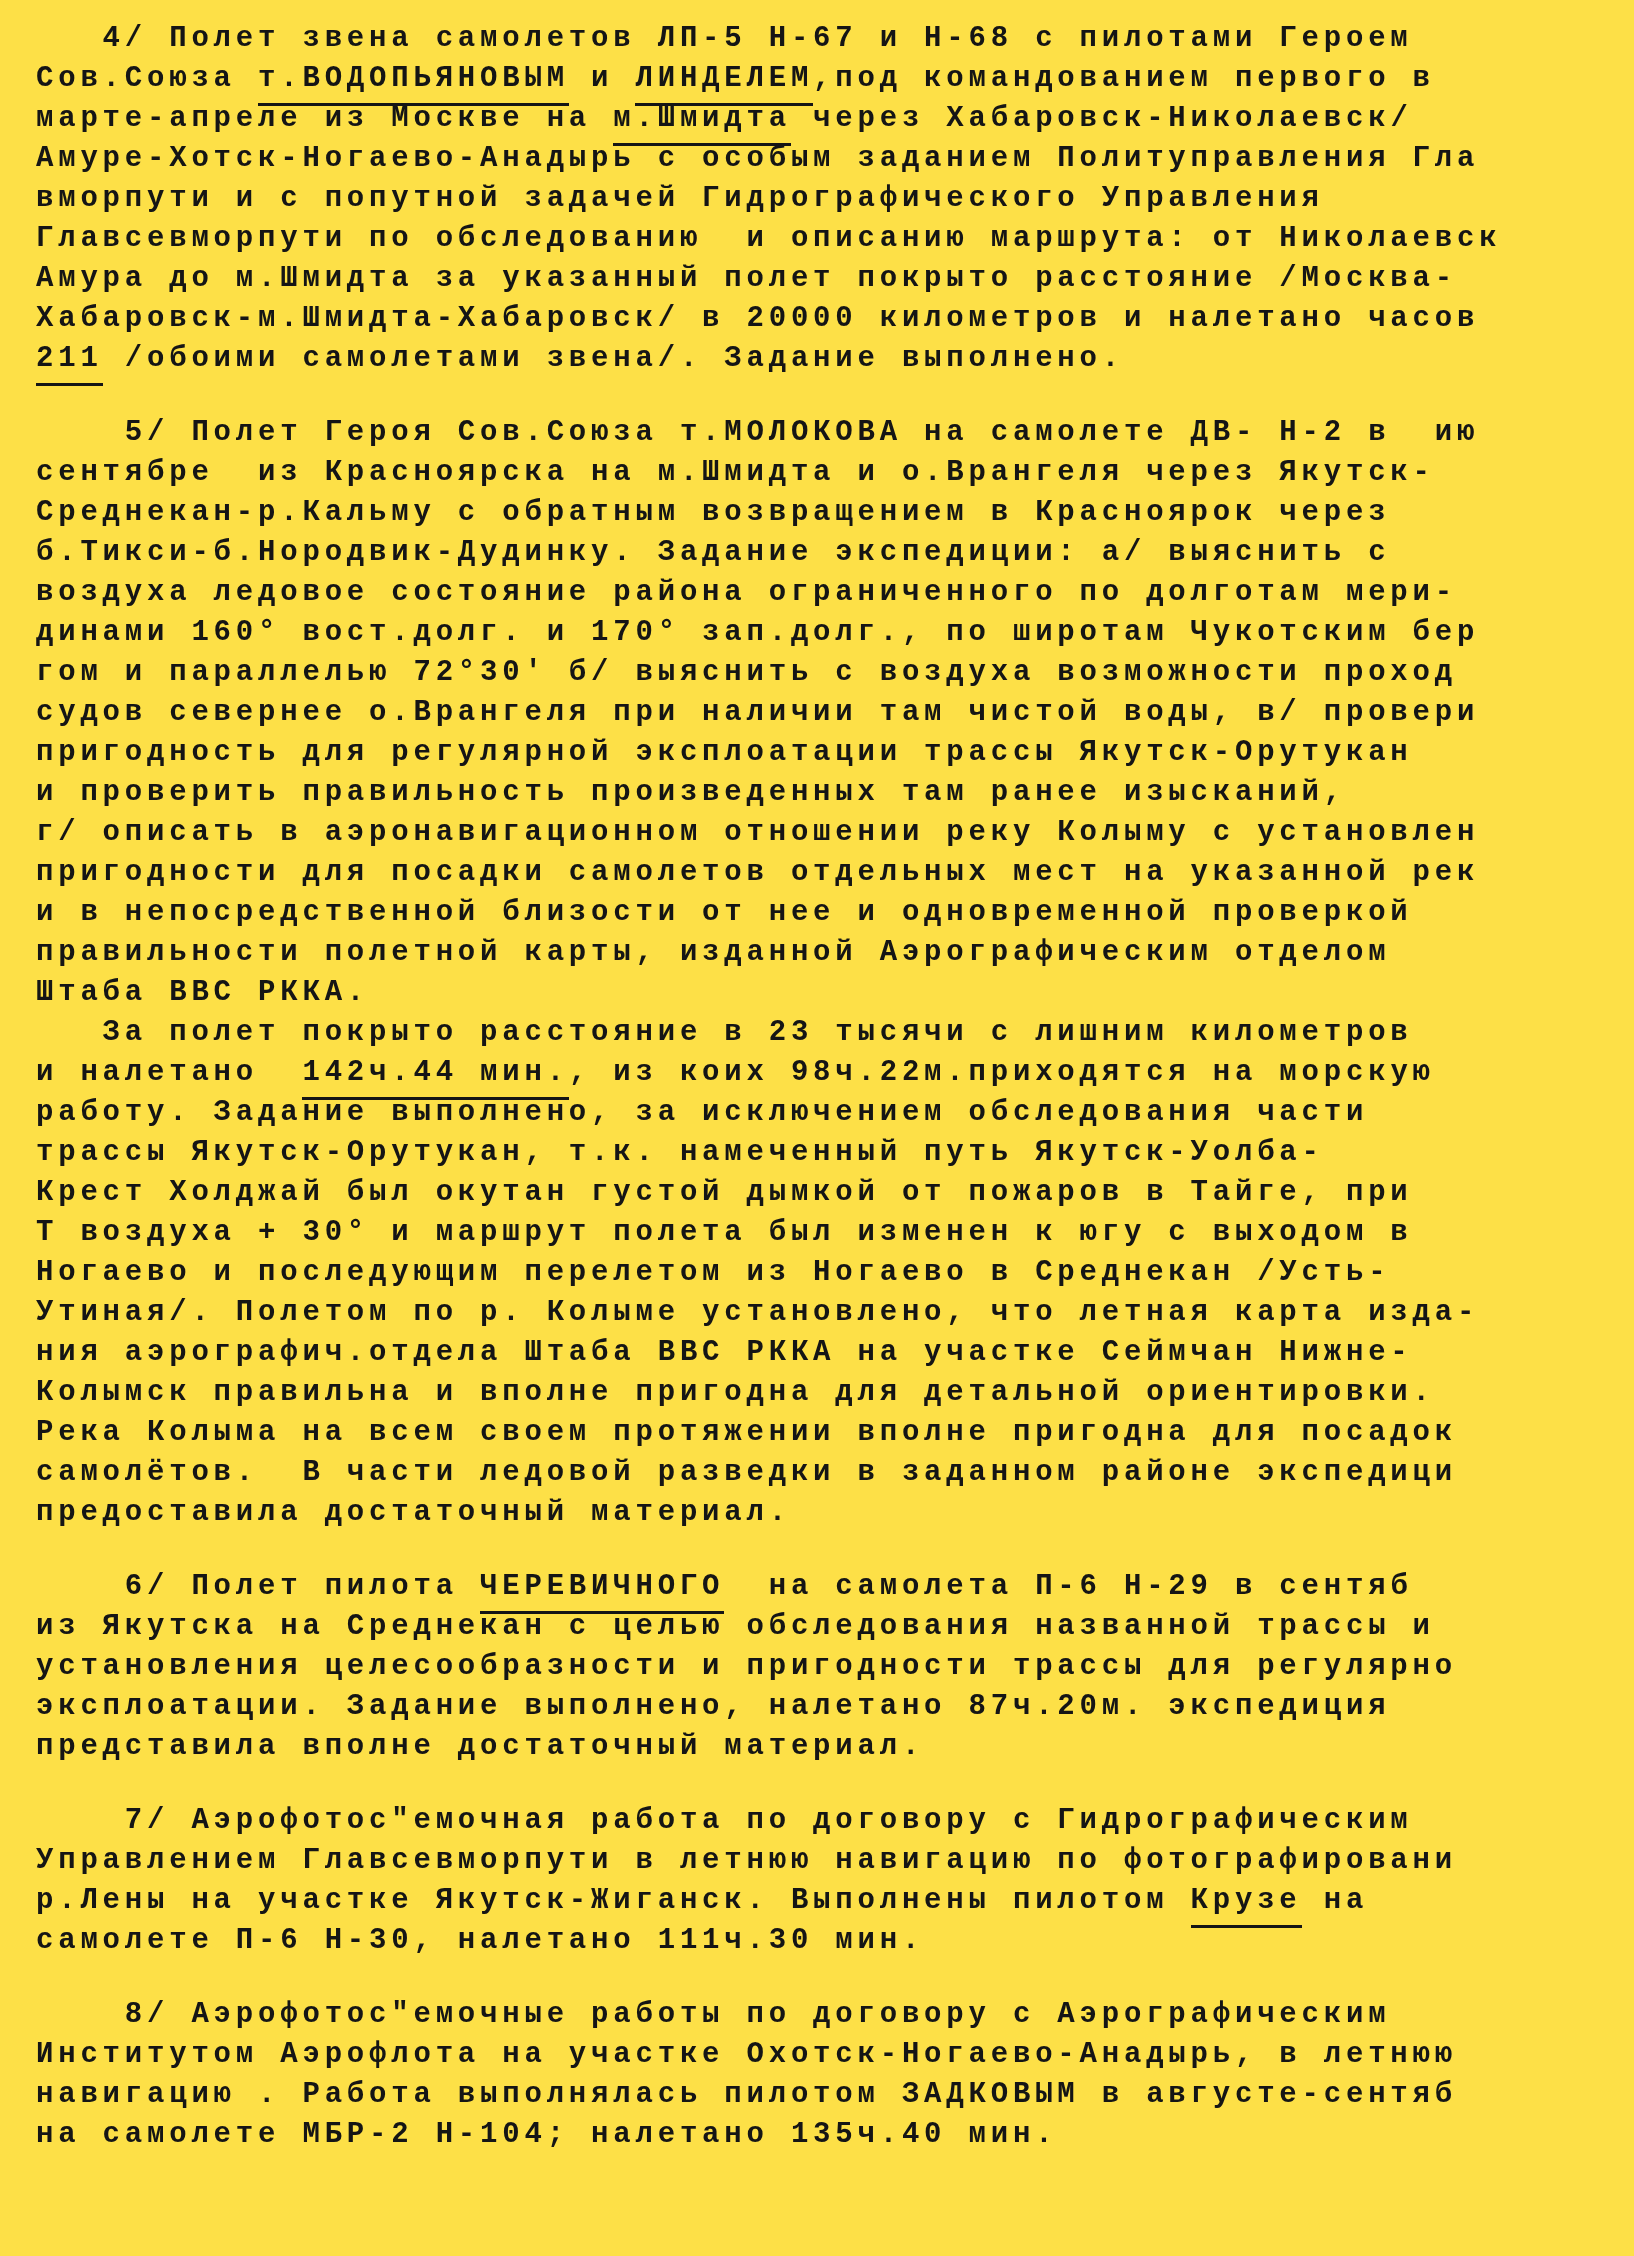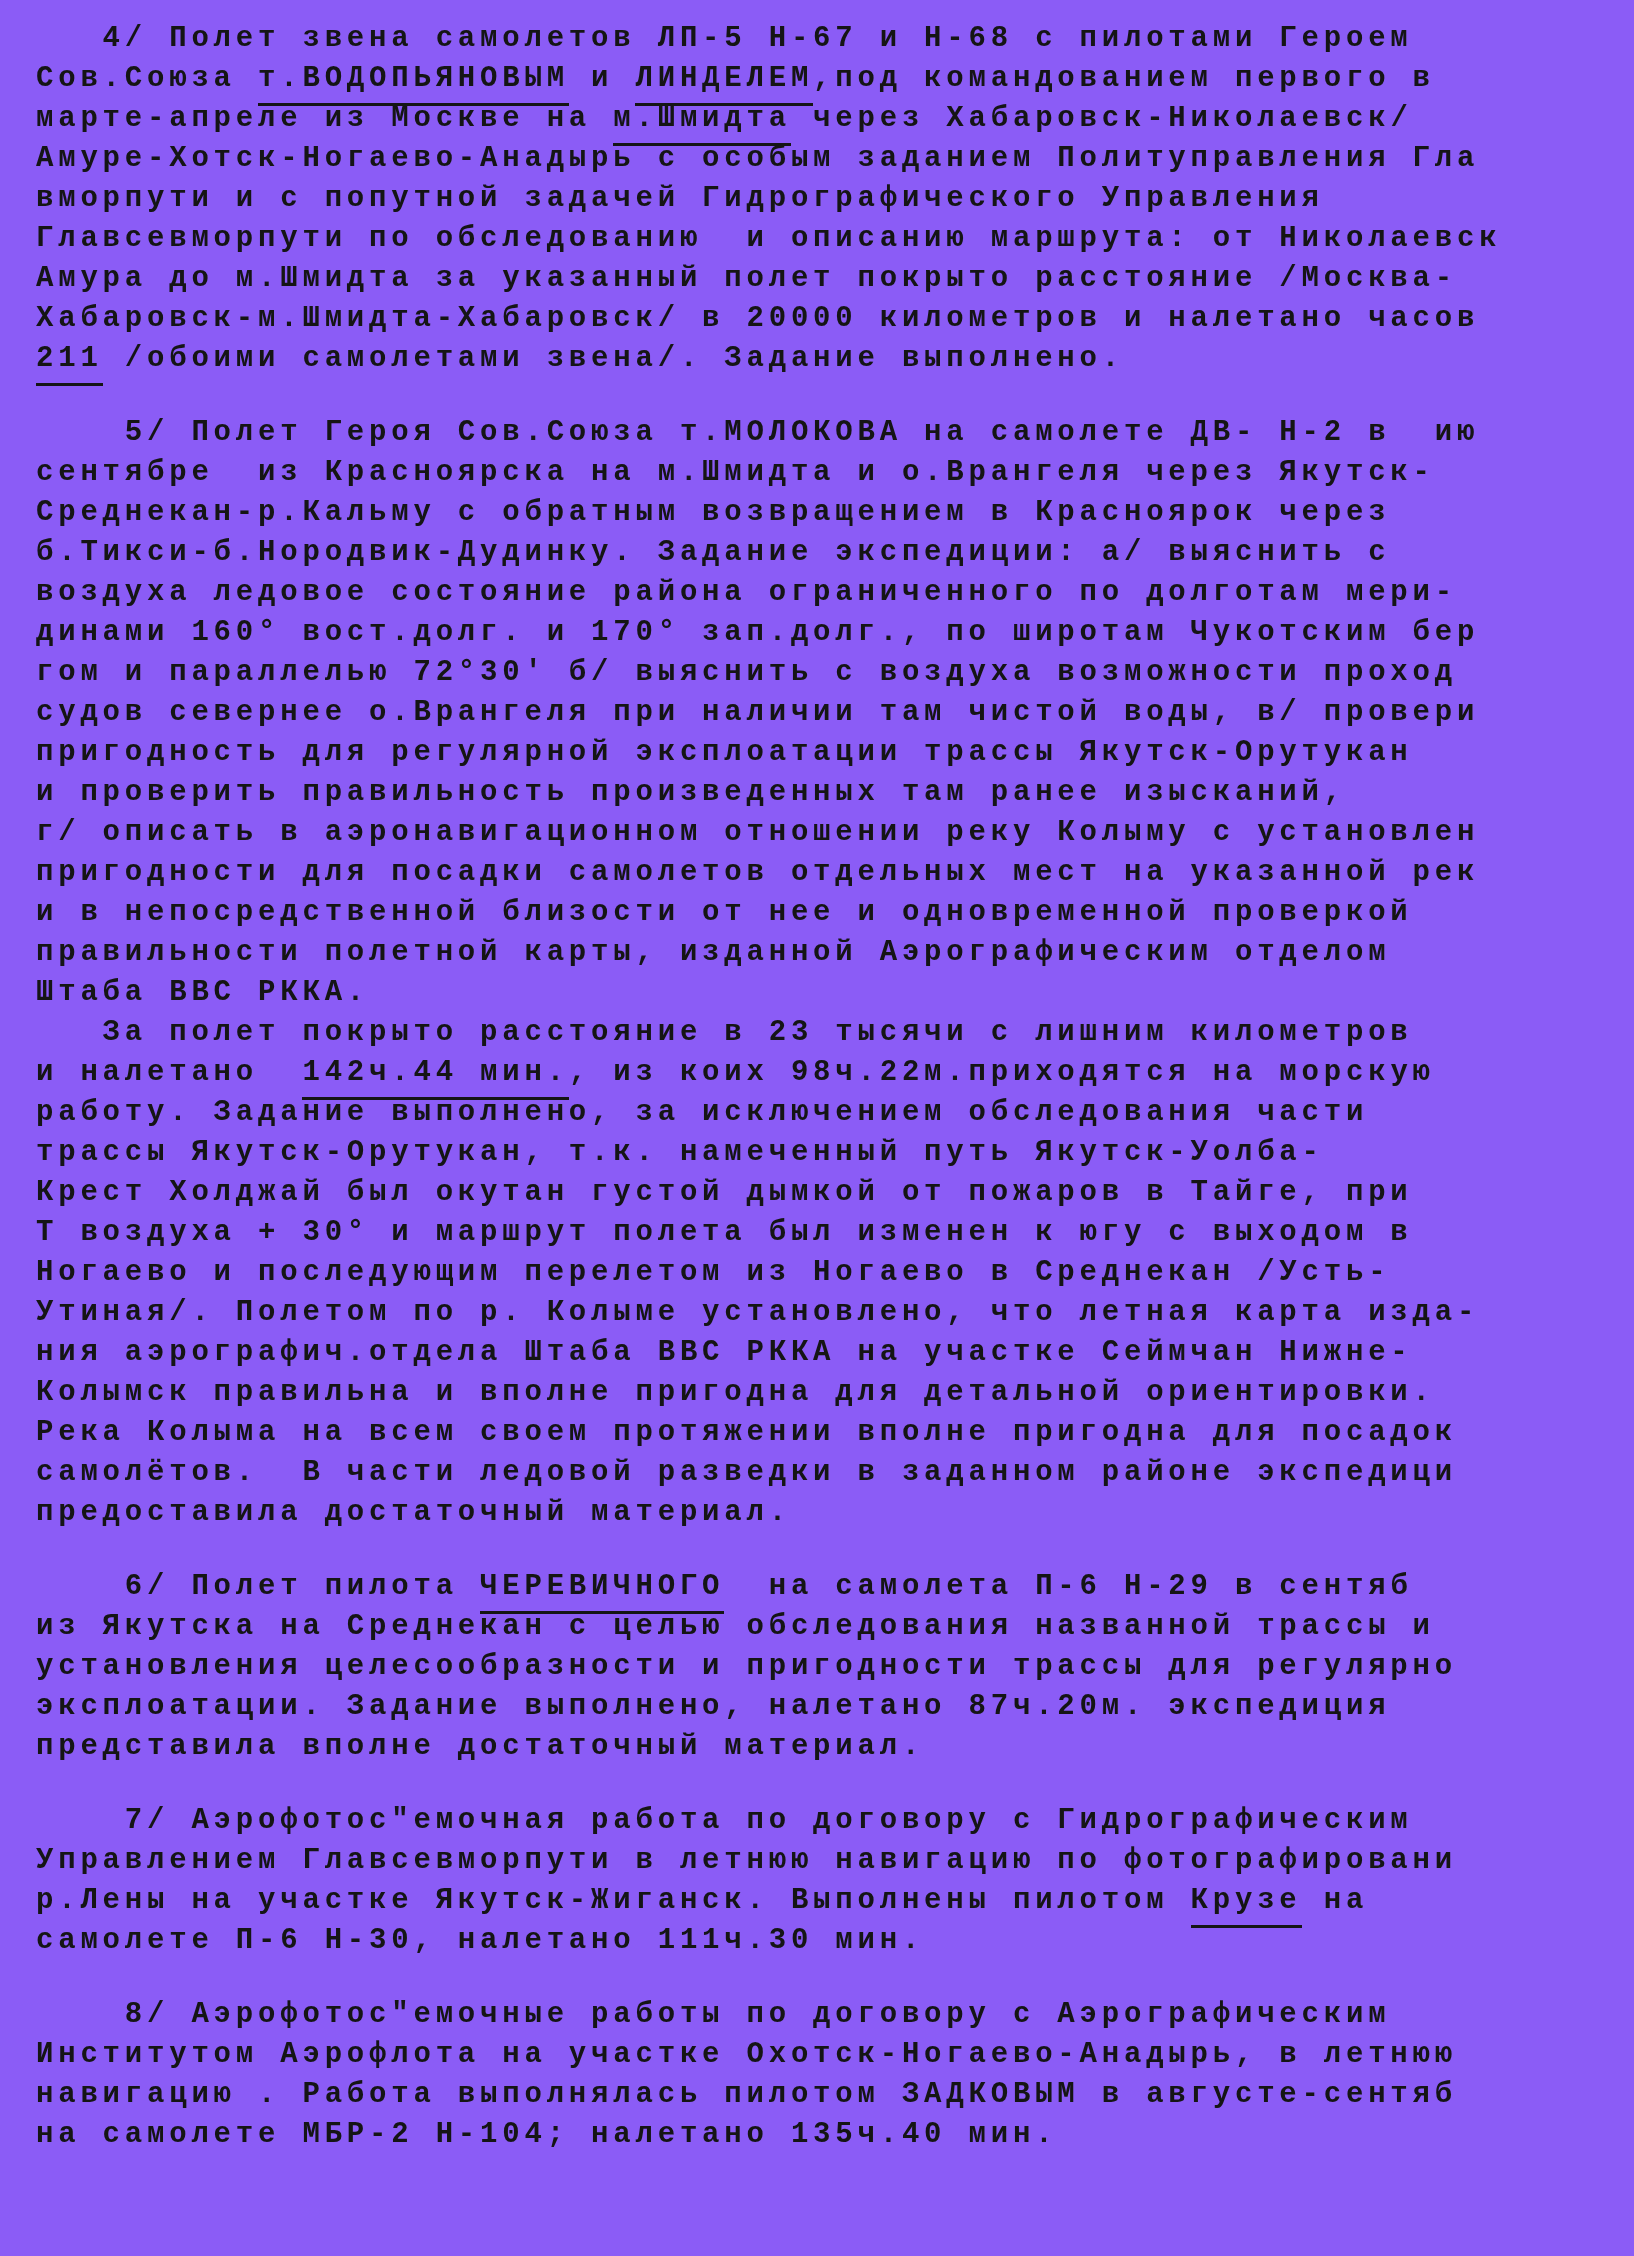--- a/index.html
+++ b/index.html
@@ -1,21 +1,21 @@
 <!DOCTYPE html>
 <html><head>
 <meta charset="utf-8">
 <style>
   html, body { margin:0; padding:0; background:#e8e8e8; }
   .page {
     position: relative;
     width: 1635px;
     height: 2257px;
     margin: 0 auto;
-    background: #8b5cf6;
+    background: #fde047;
     color: #151515;
     font-family: "Liberation Mono", "DejaVu Sans Mono", monospace;
     font-weight: 700;
     font-size: 29px;
     line-height: 40px;
     letter-spacing: 4.8px;
     box-sizing: border-box;
     padding: 19px 9.6px 0 36px;
     overflow: hidden;
     white-space: pre;

